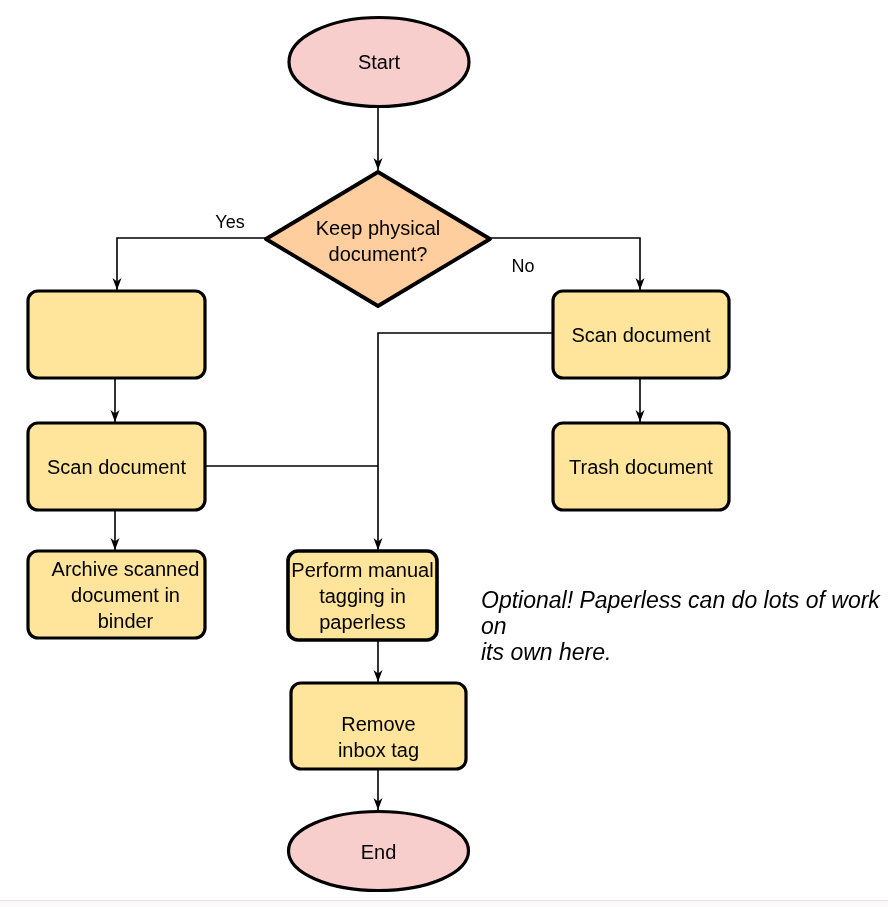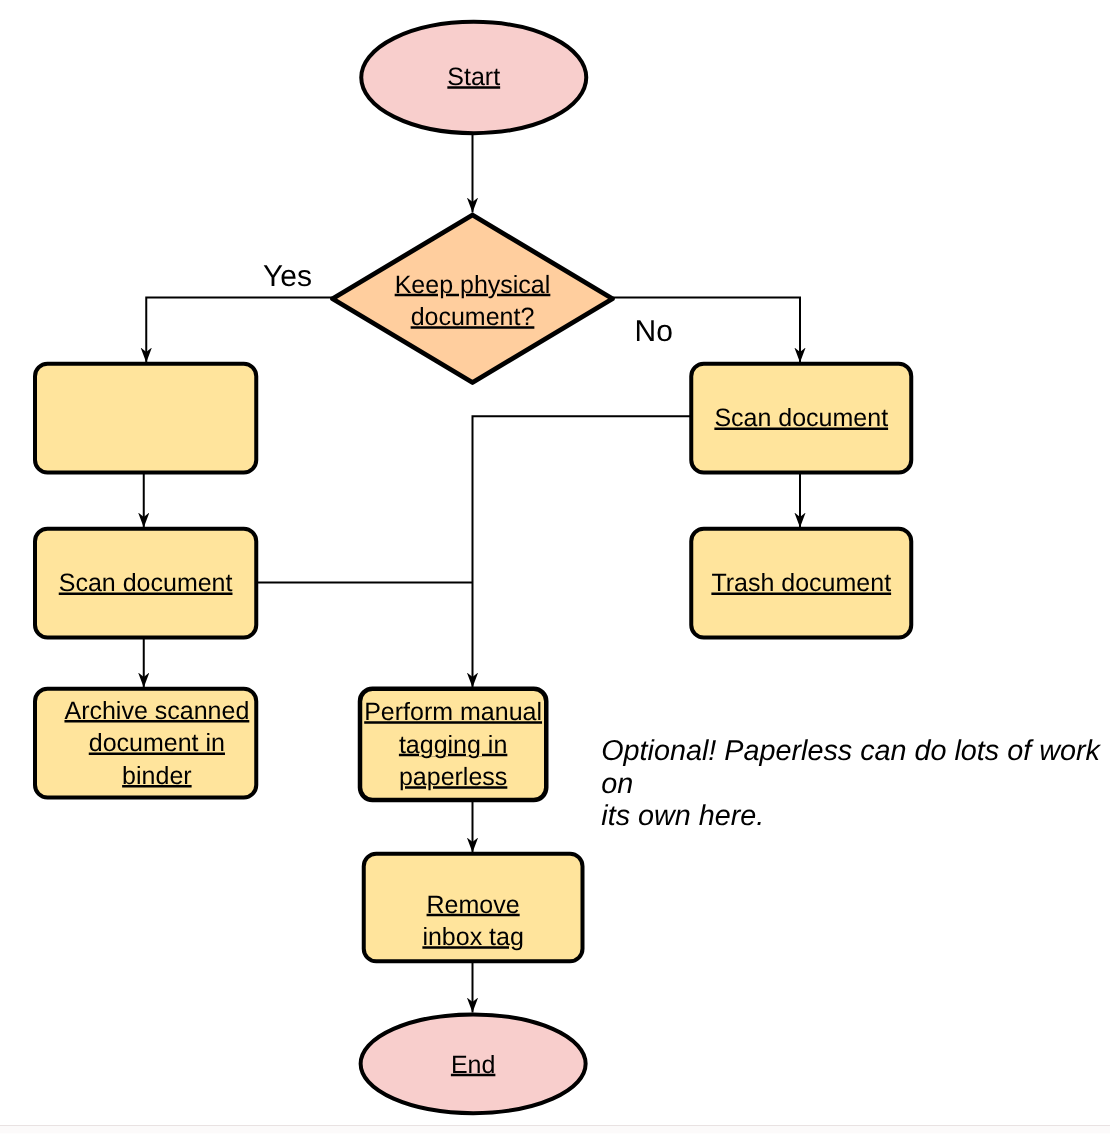--- a/index.html
+++ b/index.html
@@ -17,28 +17,27 @@
     position: absolute;
     display: flex;
     align-items: center;
     justify-content: center;
     text-align: center;
     white-space: pre-line;
     font-size: 20px;
     line-height: 26px;
     color: #000000;
     pointer-events: none;
-    text-decoration: underline;
   }
   .edge-label {
     position: absolute;
     display: flex;
     align-items: center;
     justify-content: center;
-    font-size: 24px;
+    font-size: 18px;
     line-height: 22px;
     background: #ffffff;
     padding: 0 2px;
     pointer-events: none;
   }
   .note-text {
     position: absolute;
     left: 481px;
     top: 587px;
     width: 404px;

